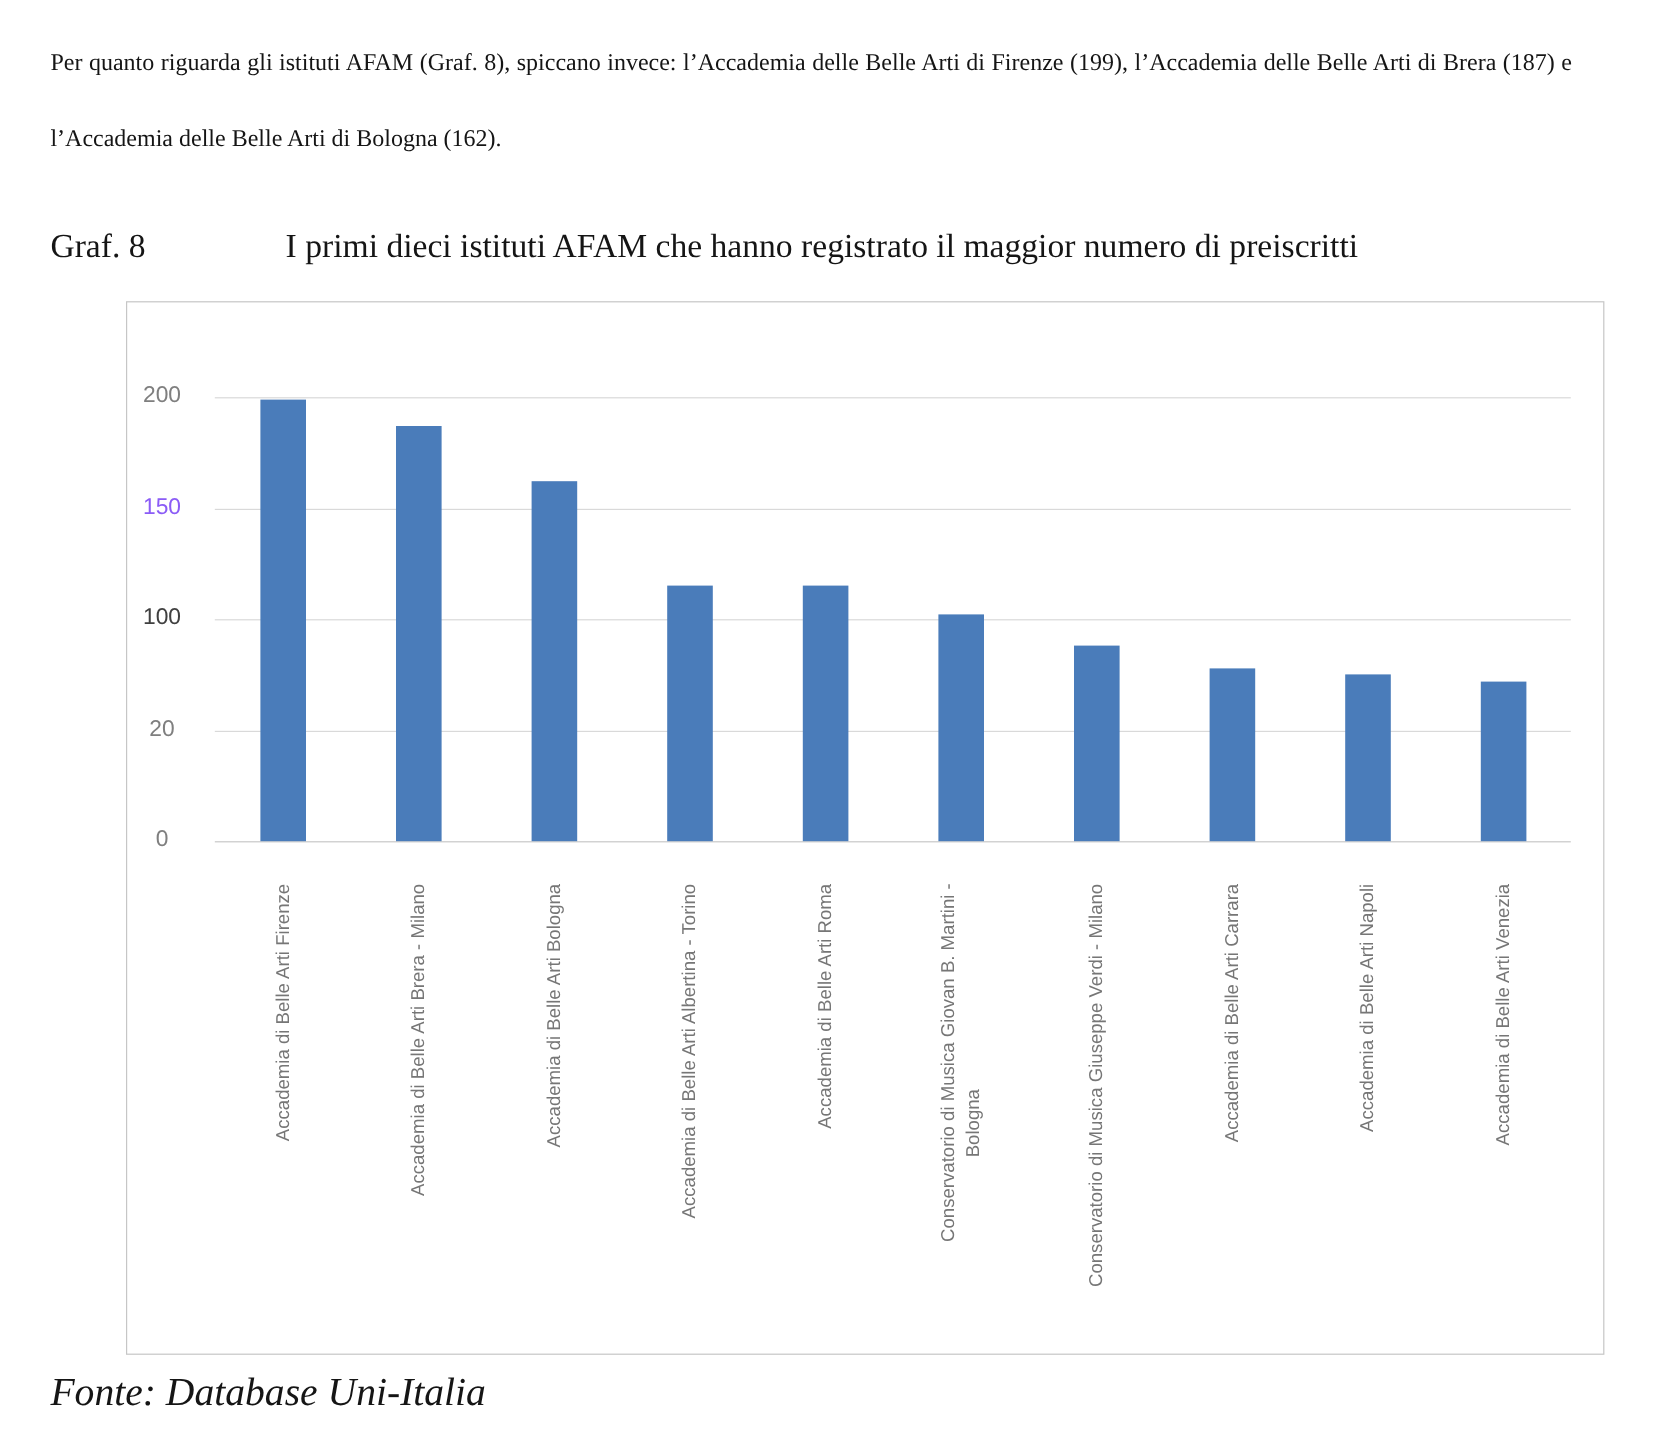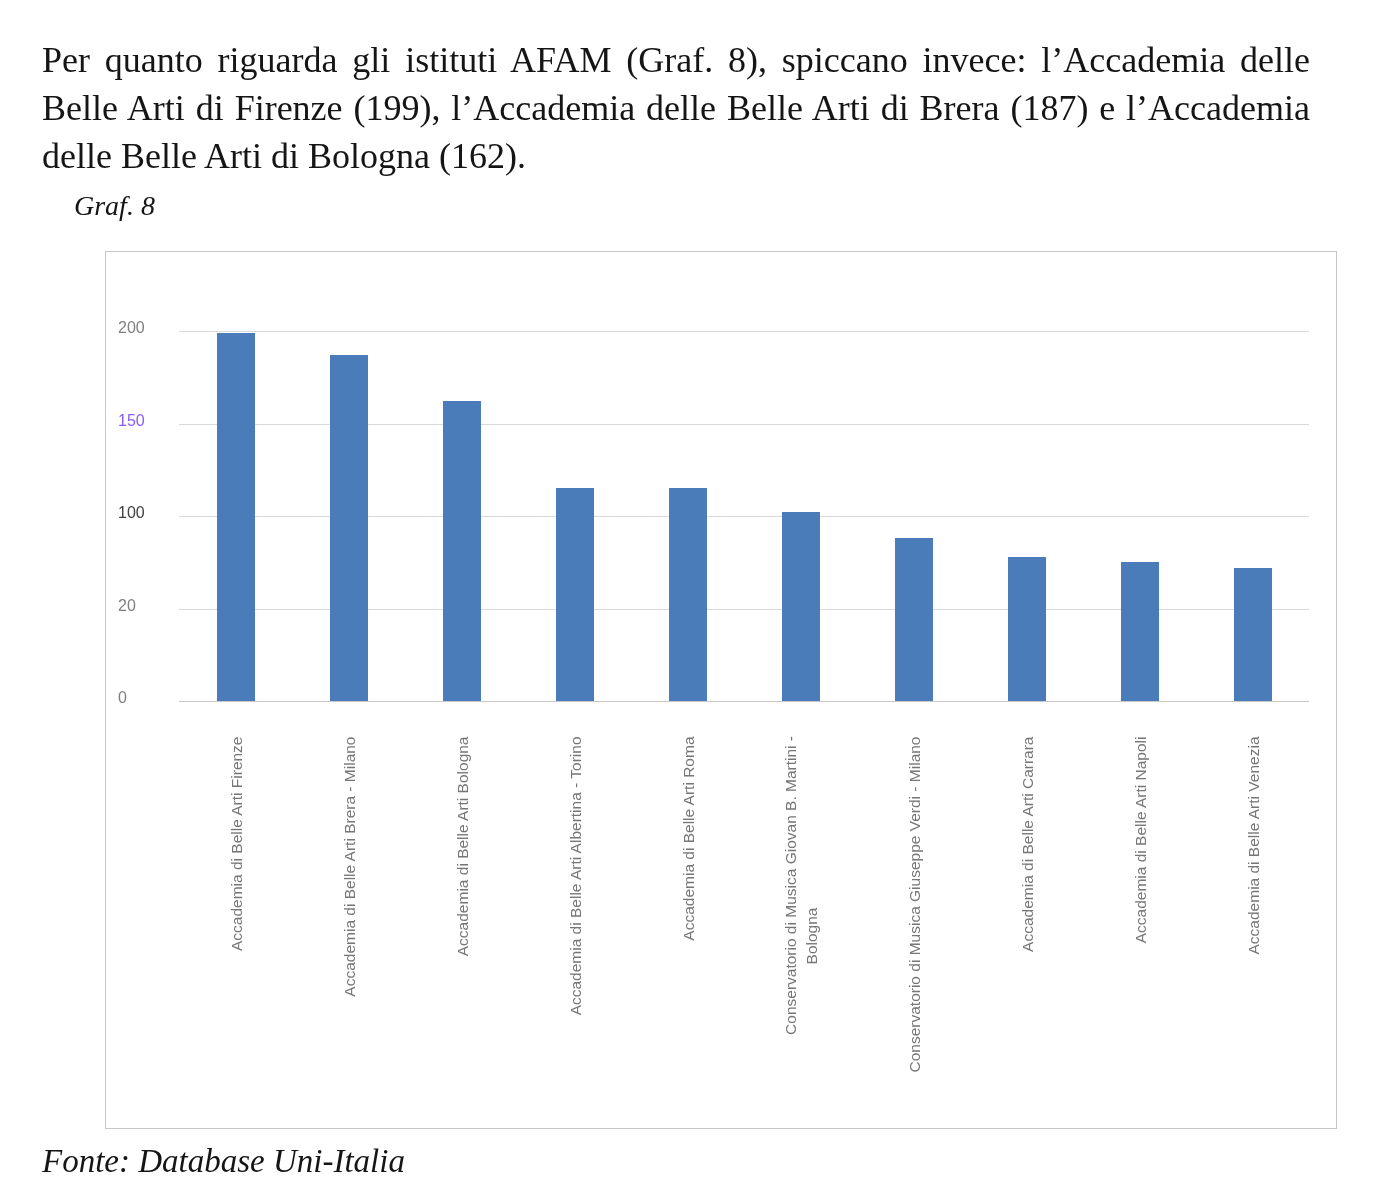--- a/index.html
+++ b/index.html
@@ -2,36 +2,36 @@
 <html><head>
 <meta charset="utf-8">
 <style>
   html,body{margin:0;padding:0;background:#ffffff;}
   body{
     width:1394px;height:1200px;position:relative;overflow:hidden;
     font-family:"Liberation Serif", serif;color:#151515;
   }
   .paragraph{
     position:absolute;left:42px;top:0px;width:1268px;
-    font-size:36px;line-height:48px;text-align:justify;
+    font-size:20px;line-height:64px;text-align:justify;
   }
   .caption-row{
     position:absolute;left:42px;top:190px;width:1280px;
-    display:flex;font-size:28px;font-style:italic;margin-left:32px;
+    display:flex;font-size:28px;
   }
   .caption-label{width:196px;flex-shrink:0;}
   .caption-title{flex:1;}
   .chart-frame{
     position:absolute;left:105px;top:251px;width:1230px;height:876px;
     border:1px solid #c6c6c6;background:#ffffff;
   }
   .y-gridline{position:absolute;height:1px;background:#d9d9d9;}
   .ytick{
-    position:absolute;left:12px;width:58px;text-align:left;
-    font-family:"Liberation Sans",sans-serif;font-size:16px;color:#7f7f7f;
+    position:absolute;left:0;width:58px;text-align:center;
+    font-family:"Liberation Sans",sans-serif;font-size:19px;color:#7f7f7f;
   }
   .bar{position:absolute;}
   .xlabel{
     position:absolute;width:400px;transform:rotate(-90deg);
     font-family:"Liberation Sans",sans-serif;font-size:15.5px;
     line-height:21px;color:#767676;white-space:pre-line;
   }
   .xlabel div{text-align:right;}
   .xlabel div:nth-child(2){text-align:center;}
   .fonte{
@@ -39,20 +39,21 @@
     font-size:33px;font-style:italic;
   }
 </style>
 </head>
 <body>
 
 <p class="paragraph">Per quanto riguarda gli istituti AFAM (Graf. 8), spiccano invece: l’Accademia delle Belle Arti di Firenze (199), l’Accademia delle Belle Arti di Brera (187) e l’Accademia delle Belle Arti di Bologna (162).</p>
 
 <div class="caption-row">
   <span class="caption-label">Graf. 8</span>
+  <span class="caption-title">I primi dieci istituti AFAM che hanno registrato il maggior numero di preiscritti</span>
 </div>
 
 <div class="chart-frame">
     <div class="y-gridline" style="left: 73px; width: 1130px; top: 449px; background: rgb(200, 200, 200);"></div>
     <div class="ytick" style="top: 437px; color: rgb(127, 127, 127);">0</div>
     <div class="y-gridline" style="left: 73px; width: 1130px; top: 356.5px; background: rgb(217, 217, 217);"></div>
     <div class="ytick" style="top: 344.5px; color: rgb(127, 127, 127);">20</div>
     <div class="y-gridline" style="left: 73px; width: 1130px; top: 264px; background: rgb(217, 217, 217);"></div>
     <div class="ytick" style="top: 252px; color: #404040;">100</div>
     <div class="y-gridline" style="left: 73px; width: 1130px; top: 171.5px; background: rgb(217, 217, 217);"></div>

